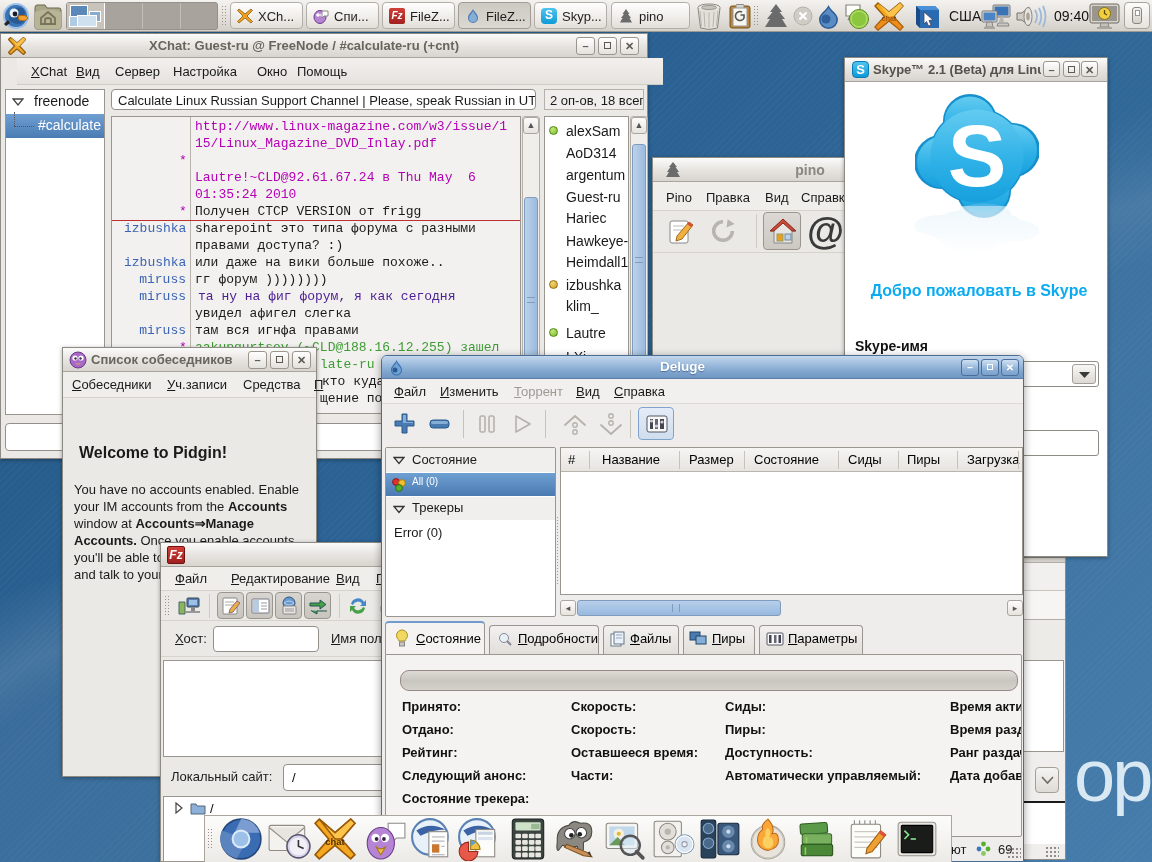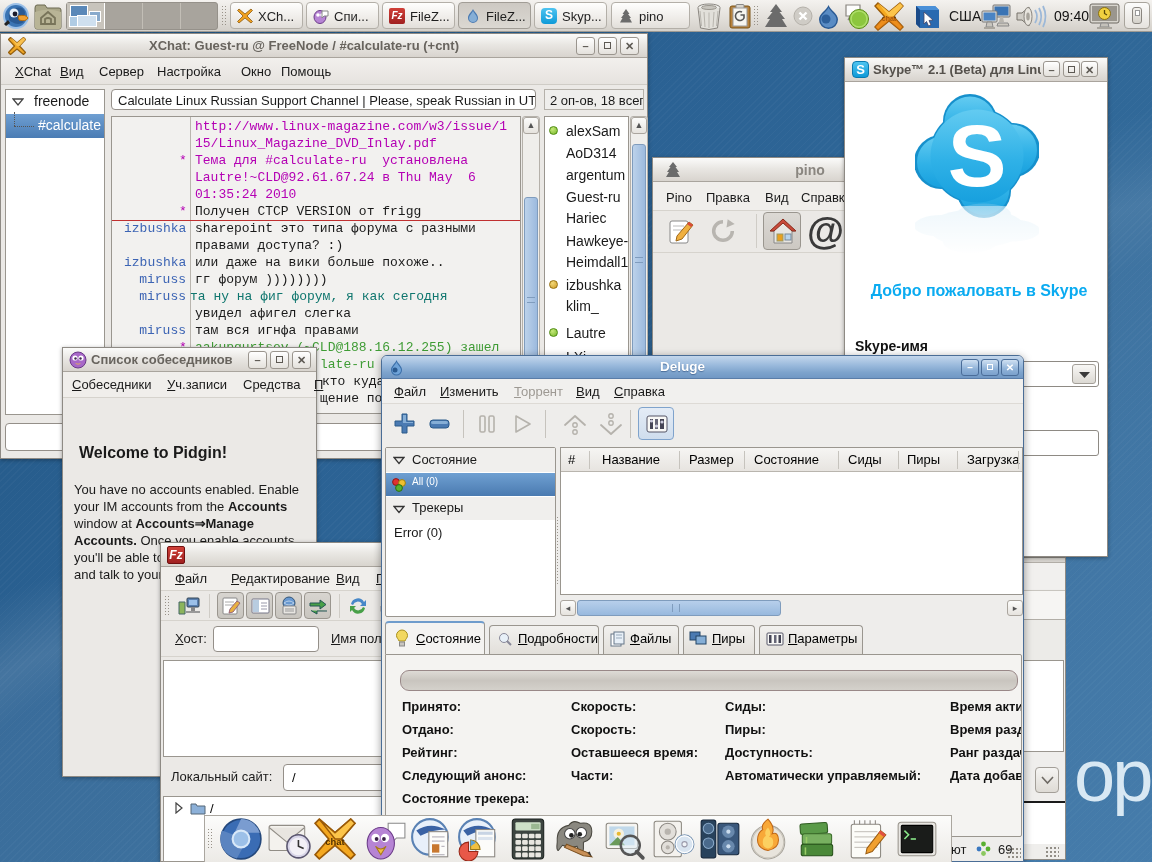--- a/index.html
+++ b/index.html
@@ -88,21 +88,21 @@
         <path d="M2.5 0.5 L9 6 L15.5 0.5 L17.5 2.5 L11.5 9 L17.5 15.5 L15.5 17.5 L9 12 L2.5 17.5 L0.5 15.5 L6.5 9 L0.5 2.5 Z" fill="#f0a828" stroke="#96600e" stroke-width="1.2" stroke-linejoin="round"></path>
         <path d="M2.5 0.5 L9 6 L15.5 0.5 L17.5 2.5 L11.5 9 L9 9Z" fill="#f8c050"></path>
       </svg>
     <div class="ttl">XChat: Guest-ru @ FreeNode / #calculate-ru (+cnt)</div>
     <div class="wbtn" style="right:52px">–</div>
     <div class="wbtn" style="right:30px">
         <span class="mx"></span>
       </div>
     <div class="wbtn" style="right:8px">✕</div>
   </div>
-  <div class="abs" style="left:0;top:24px;width:100%;height:27px;background:linear-gradient(#f2f0ed,#e6e3df);border-bottom:1px solid #cfccc6;padding-left:12px;">
+  <div class="abs" style="left:16px;top:24px;width:100%;height:27px;background:linear-gradient(#f2f0ed,#e6e3df);border-bottom:1px solid #cfccc6;padding-left:12px;">
     <span class="abs menutxt" style="left:14px;top:6px"><u>X</u>Chat</span>
     <span class="abs menutxt" style="left:59px;top:6px"><u>В</u>ид</span>
     <span class="abs menutxt" style="left:98px;top:6px">Сервер</span>
     <span class="abs menutxt" style="left:156px;top:6px">Настройка</span>
     <span class="abs menutxt" style="left:240px;top:6px">Окно</span>
     <span class="abs menutxt" style="left:280px;top:6px">Помощь</span>
   </div>
 
   <div class="abs" style="left:4px;top:55px;width:100px;height:326px;background:#fff;border:1px solid #9a968f;">
     <svg class="abs" style="left:6px;top:6px" width="12" height="12" viewBox="0 0 12 12">
@@ -122,35 +122,34 @@
 
   <div class="abs" style="left:543px;top:55px;width:100px;height:21px;background:#efeeec;border:1px solid #b5b1aa;overflow:hidden;">
     <span class="abs" style="left:5px;top:3px;font-size:13px;color:#1a1a1a;white-space:nowrap">2 оп-ов, 18 всего</span>
   </div>
 
   <div class="abs" style="left:110px;top:82px;width:410px;height:298px;background:#f2f1ef;border:1px solid #9a968f;overflow:hidden;">
     <div class="abs" style="left:78px;top:0;width:1px;height:100%;background:#b9b5ae;"></div>
     <div class="abs chatln magenta" style="top:2px;left:83px">http://www.linux-magazine.com/w3/issue/1</div>
     <div class="abs chatln magenta" style="top:19px;left:83px">15/Linux_Magazine_DVD_Inlay.pdf</div>
     <div class="abs star" style="top:36px;left:67px">*</div>
-    <div class="abs chatln magenta" style="top:36px;left:83px">Тема для #calculate-ru  установлена</div>
     <div class="abs chatln magenta" style="top:53px;left:83px">Lautre!~CLD@92.61.67.24 в Thu May  6</div>
     <div class="abs chatln magenta" style="top:70px;left:83px">01:35:24 2010</div>
     <div class="abs star" style="top:87px;left:67px">*</div>
     <div class="abs chatln" style="top:87px;left:83px;color:#1a1a1a">Получен CTCP VERSION от frigg</div>
     <div class="abs" style="left:0;top:103px;width:100%;height:1px;background:#c03030;"></div>
     <div class="abs nick" style="top:104px">izbushka</div>
     <div class="abs chatln" style="top:104px;left:83px;color:#1a1a1a">sharepoint это типа форума с разными</div>
     <div class="abs chatln" style="top:121px;left:83px;color:#1a1a1a">правами доступа? :)</div>
     <div class="abs nick" style="top:138px">izbushka</div>
     <div class="abs chatln" style="top:138px;left:83px;color:#1a1a1a">или даже на вики больше похоже..</div>
     <div class="abs nick" style="top:155px">miruss</div>
     <div class="abs chatln" style="top:155px;left:83px;color:#1a1a1a">гг форум ))))))))</div>
     <div class="abs nick" style="top:172px">miruss</div>
-    <div class="abs chatln" style="top:172px;left:78px;color:#0f766e">та ну на фиг форум, я как сегодня</div>
+    <div class="abs chatln" style="top:172px;left:86px;color:#4c1d95">та ну на фиг форум, я как сегодня</div>
     <div class="abs chatln" style="top:189px;left:83px;color:#1a1a1a">увидел афигел слегка</div>
     <div class="abs nick" style="top:206px">miruss</div>
     <div class="abs chatln" style="top:206px;left:83px;color:#1a1a1a">там вся игнфа правами</div>
     <div class="abs star" style="top:223px;left:67px">*</div>
     <div class="abs chatln greenj" style="top:223px;left:83px"><u>aakupgurtsev</u> (~CLD@188.16.12.255) зашел</div>
     <div class="abs chatln greenj" style="top:240px;left:208px">late-ru</div>
     <div class="abs chatln" style="top:257px;left:210px;color:#1a1a1a">кто куда</div>
     <div class="abs chatln" style="top:274px;left:208px;color:#1a1a1a">щение по</div>
   </div>
 

